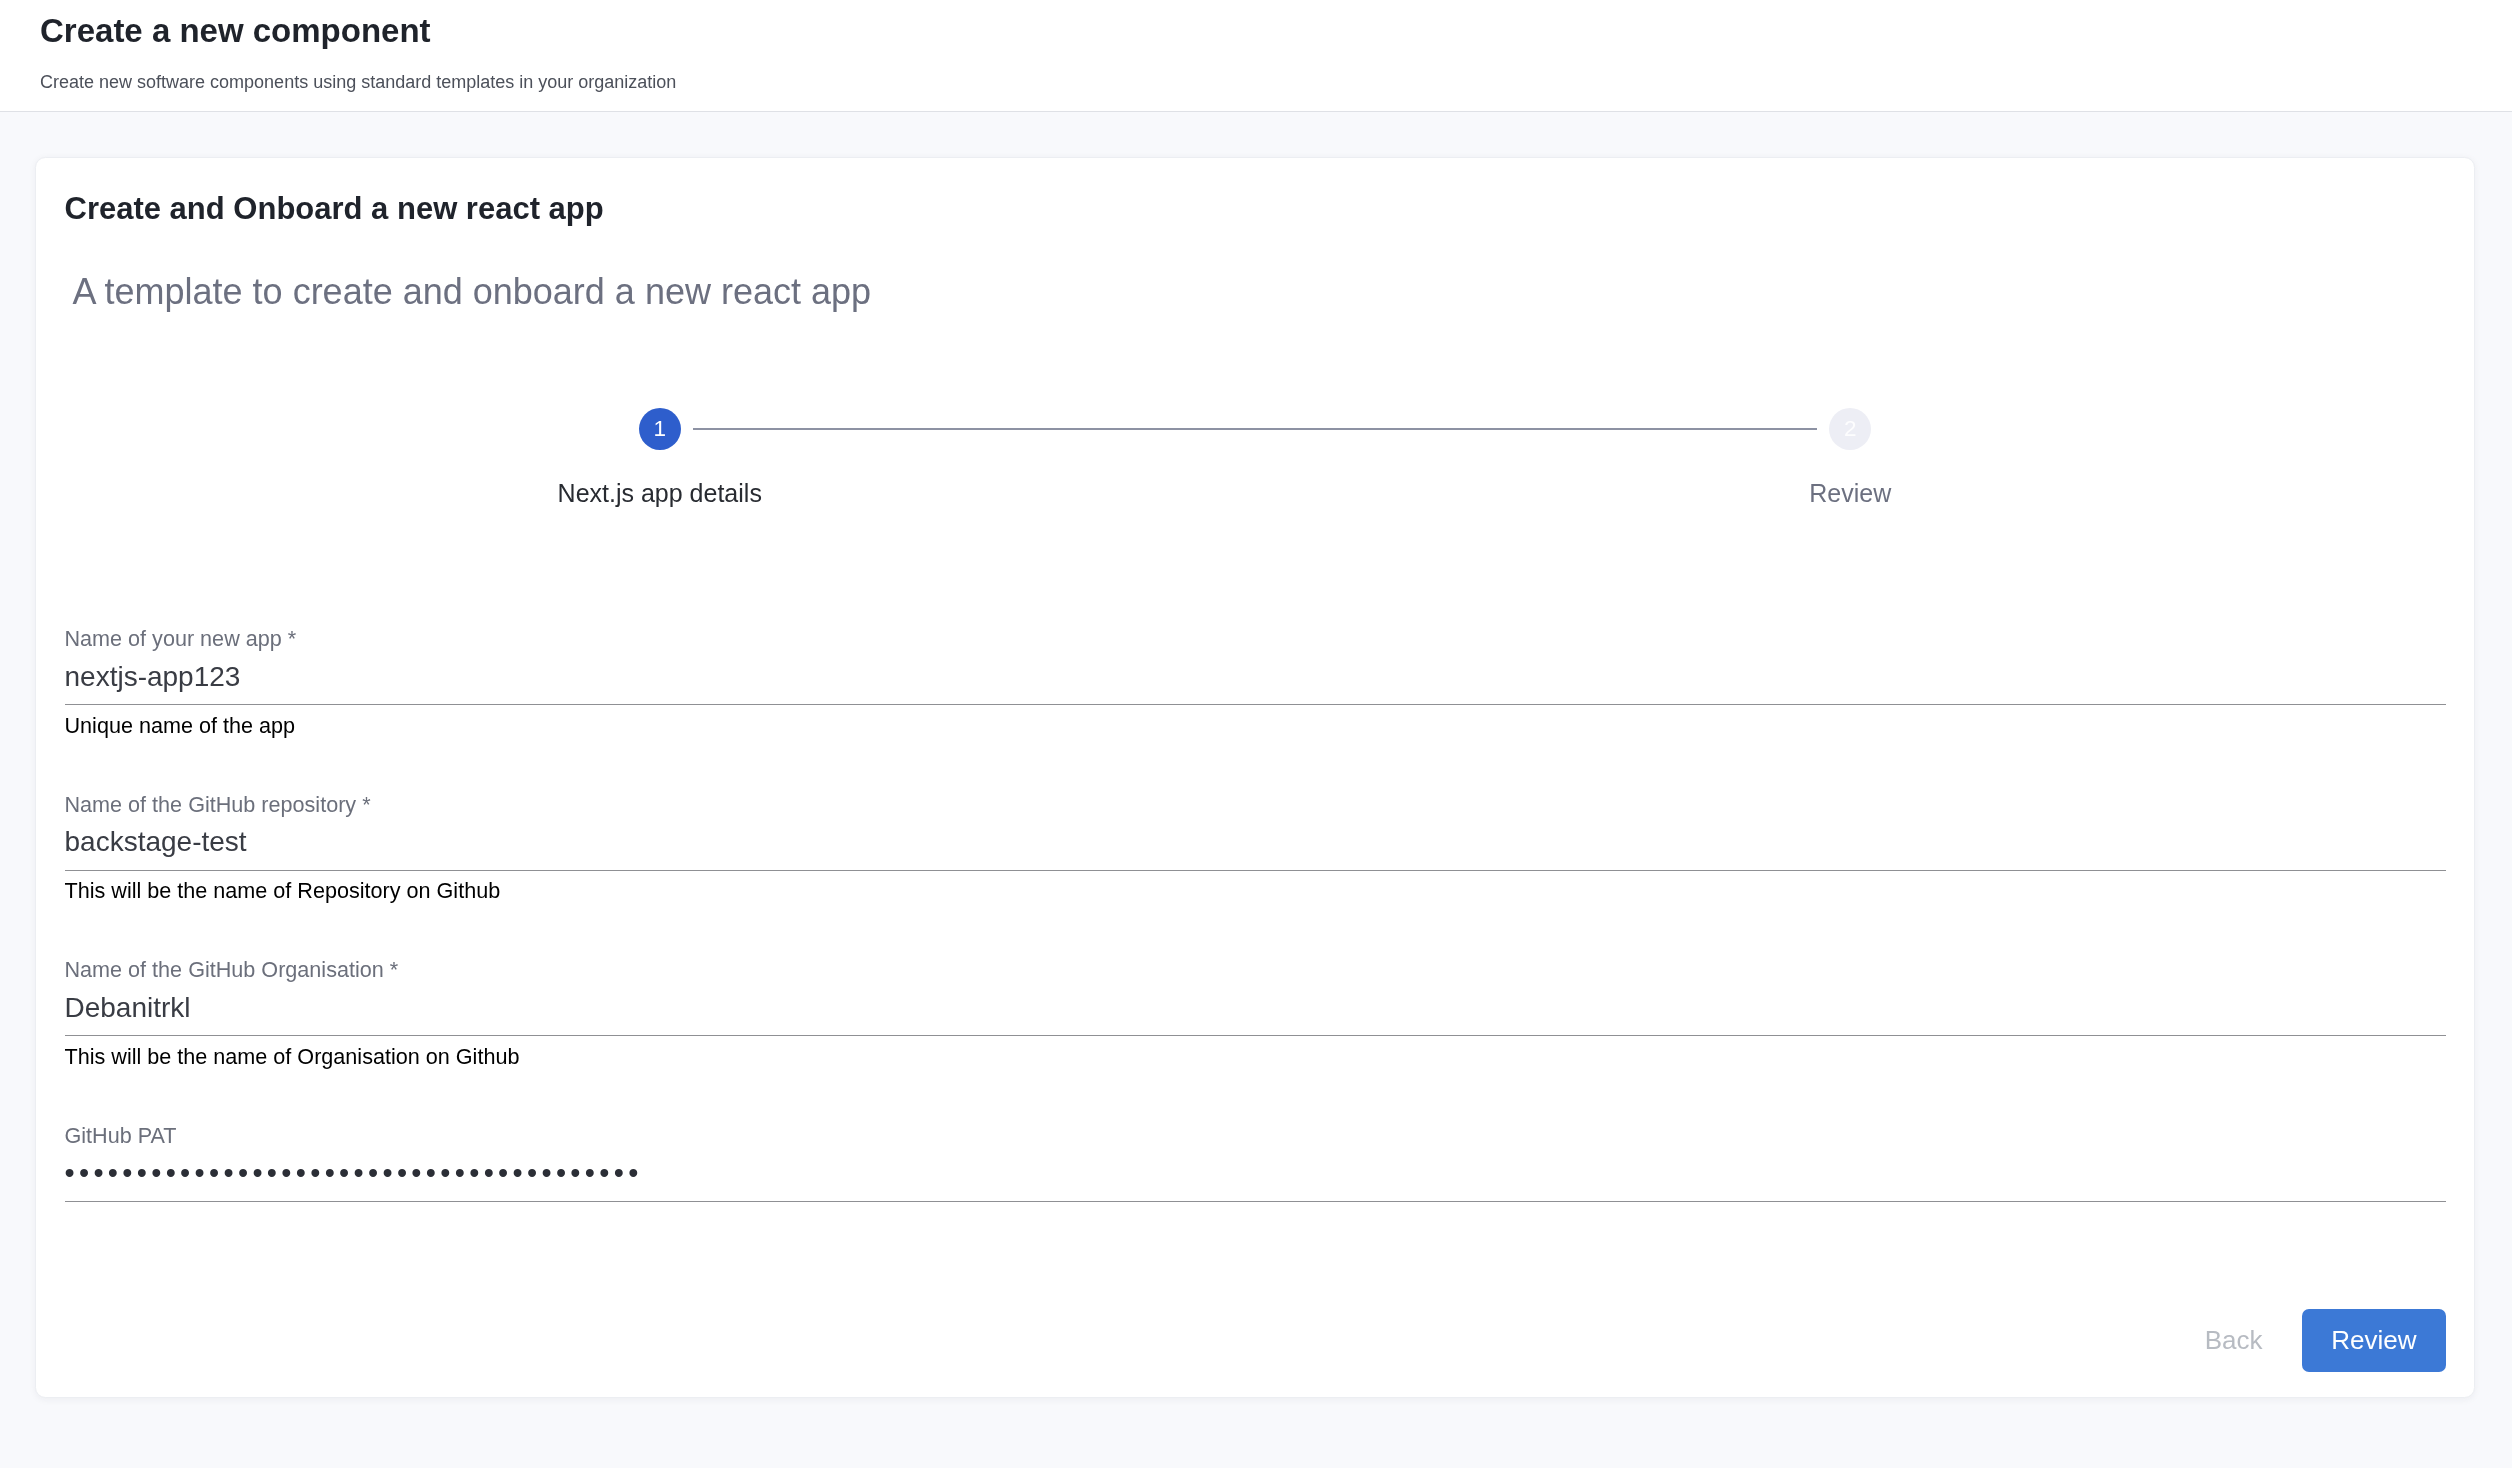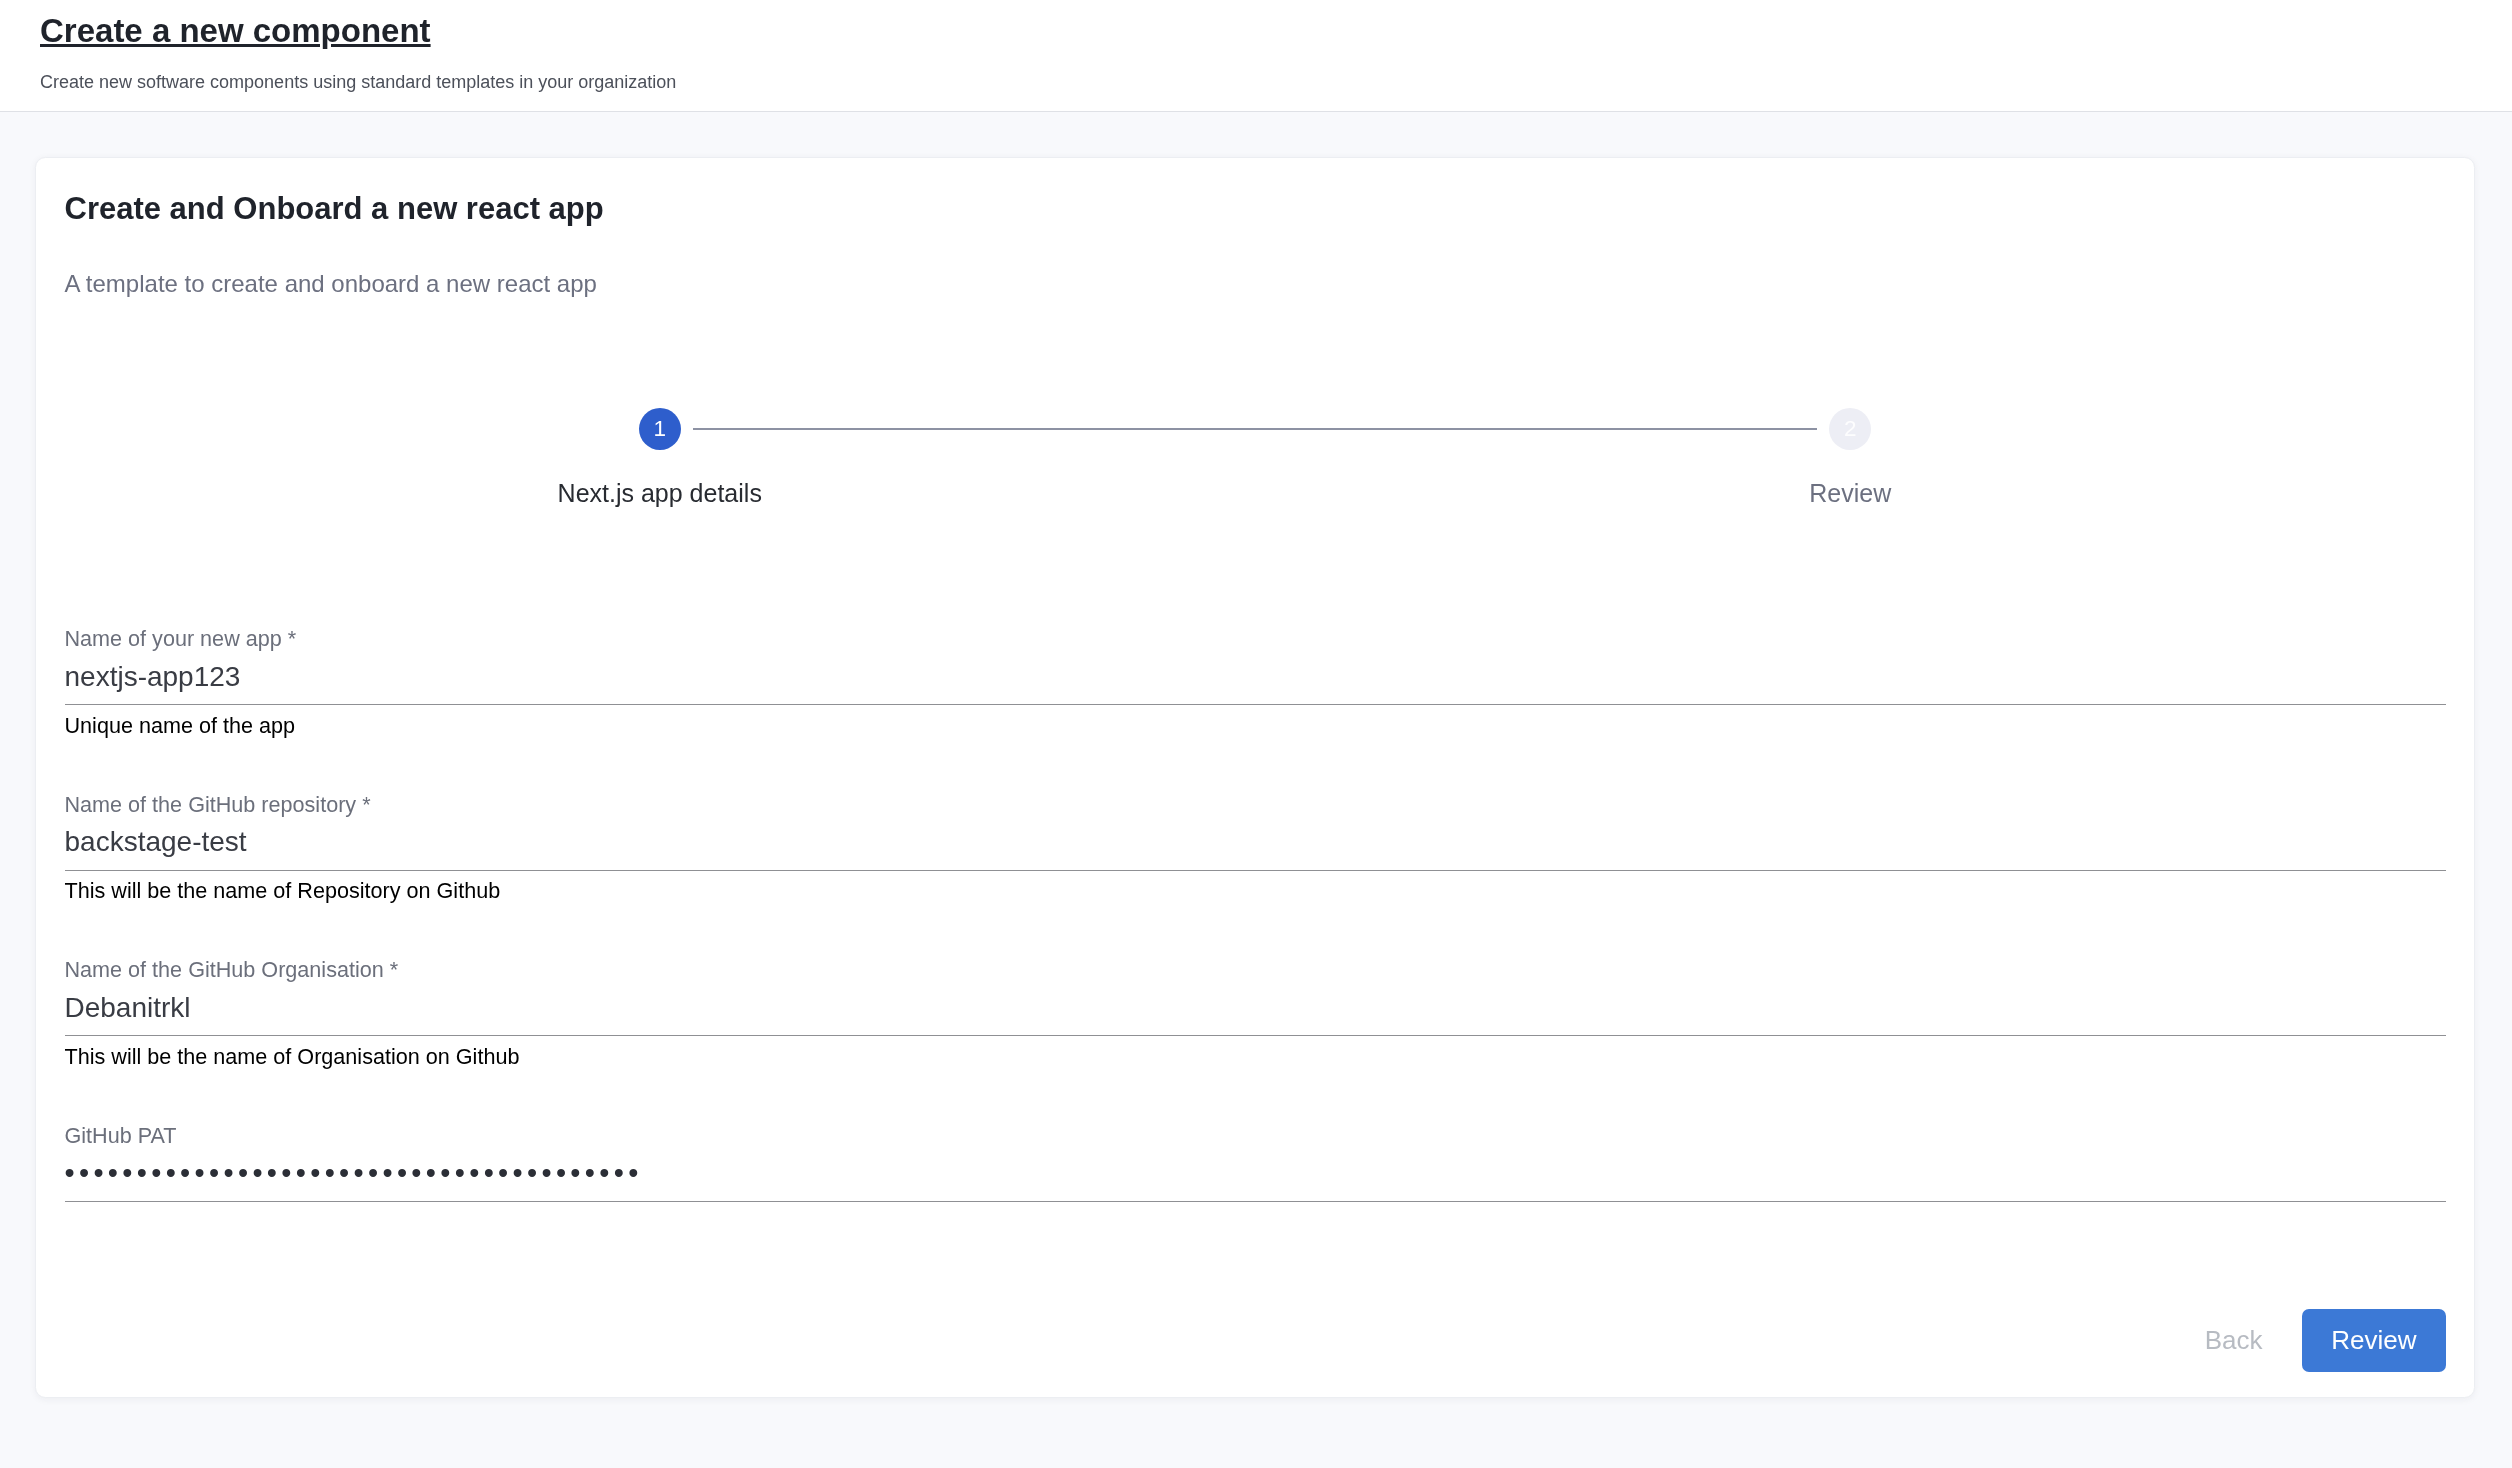--- a/index.html
+++ b/index.html
@@ -27,21 +27,20 @@
   .header{
     background:#ffffff;
     border-bottom:1.7px solid var(--divider);
     padding:10.4px 0 15.6px 40px;
     height:112px;
   }
   .page-title{
     margin:0;
     font-size:33px;line-height:42px;font-weight:700;
     color:var(--text-dark);
-    text-decoration:underline;
   }
   .page-subtitle{
     margin:15.6px 0 0 0;
     font-size:18px;line-height:29px;font-weight:400;
     color:var(--text-body);
   }
   .card{
     position:relative;
     margin:45px 0 0 35px;
     width:2440px;height:1241px;
@@ -49,22 +48,22 @@
     border:0.9px solid #eceef2;
     border-radius:10.4px;
     box-shadow:0 1.7px 7px rgba(30,35,55,0.05);
   }
   .card-title{
     position:absolute;top:33px;left:28.5px;margin:0;
     font-size:31px;line-height:36px;font-weight:700;
     color:var(--text-dark);
   }
   .card-subtitle{
-    position:absolute;top:109px;left:28.5px;margin:0;
-    font-size:24px;line-height:33px;font-weight:400;
+    position:absolute;top:109px;left:28.5px;margin:8px;
+    font-size:36px;line-height:33px;font-weight:400;
     color:var(--text-muted);
   }
   .stepper{
     position:absolute;top:250px;left:28.5px;right:28.5px;
     display:flex;
   }
   .step{
     flex:1;display:flex;flex-direction:column;align-items:center;
   }
   .step-circle{

